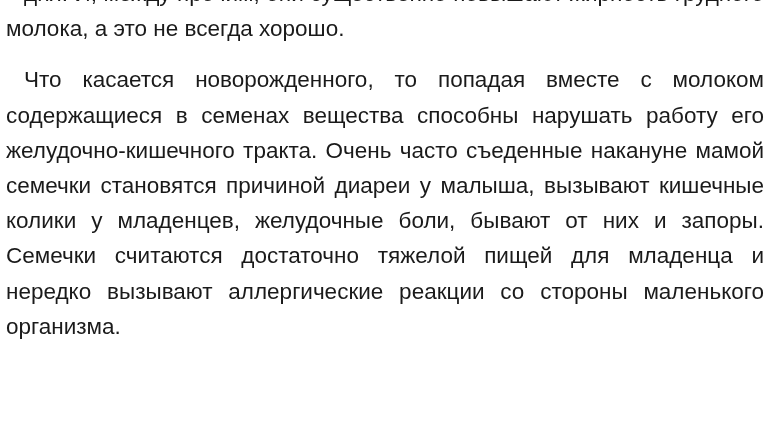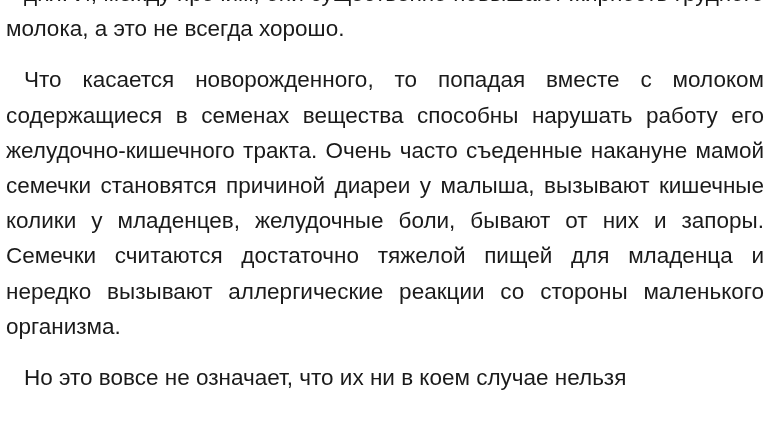--- a/index.html
+++ b/index.html
@@ -51,17 +51,16 @@
   <div class="text-body">
 
     <p class="para">дня. И, между прочим, они существенно повышают жирность грудного молока, а это не всегда хорошо.</p>
 
     <div class="para-spacer"></div>
 
     <p class="para">Что касается новорожденного, то попадая вместе с молоком содержащиеся в семенах вещества способны нарушать работу его желудочно-кишечного тракта. Очень часто съеденные накануне мамой семечки становятся причиной диареи у малыша, вызывают кишечные колики у младенцев, желудочные боли, бывают от них и запоры. Семечки считаются достаточно тяжелой пищей для младенца и нередко вызывают аллергические реакции со стороны маленького организма.</p>
 
     <div class="para-spacer"></div>
 
-    <p class="para">Но это вовсе не означает, что их ни в коем случае нельзя</p>
 
   </div>
 
 </div>
 
 </body></html>

